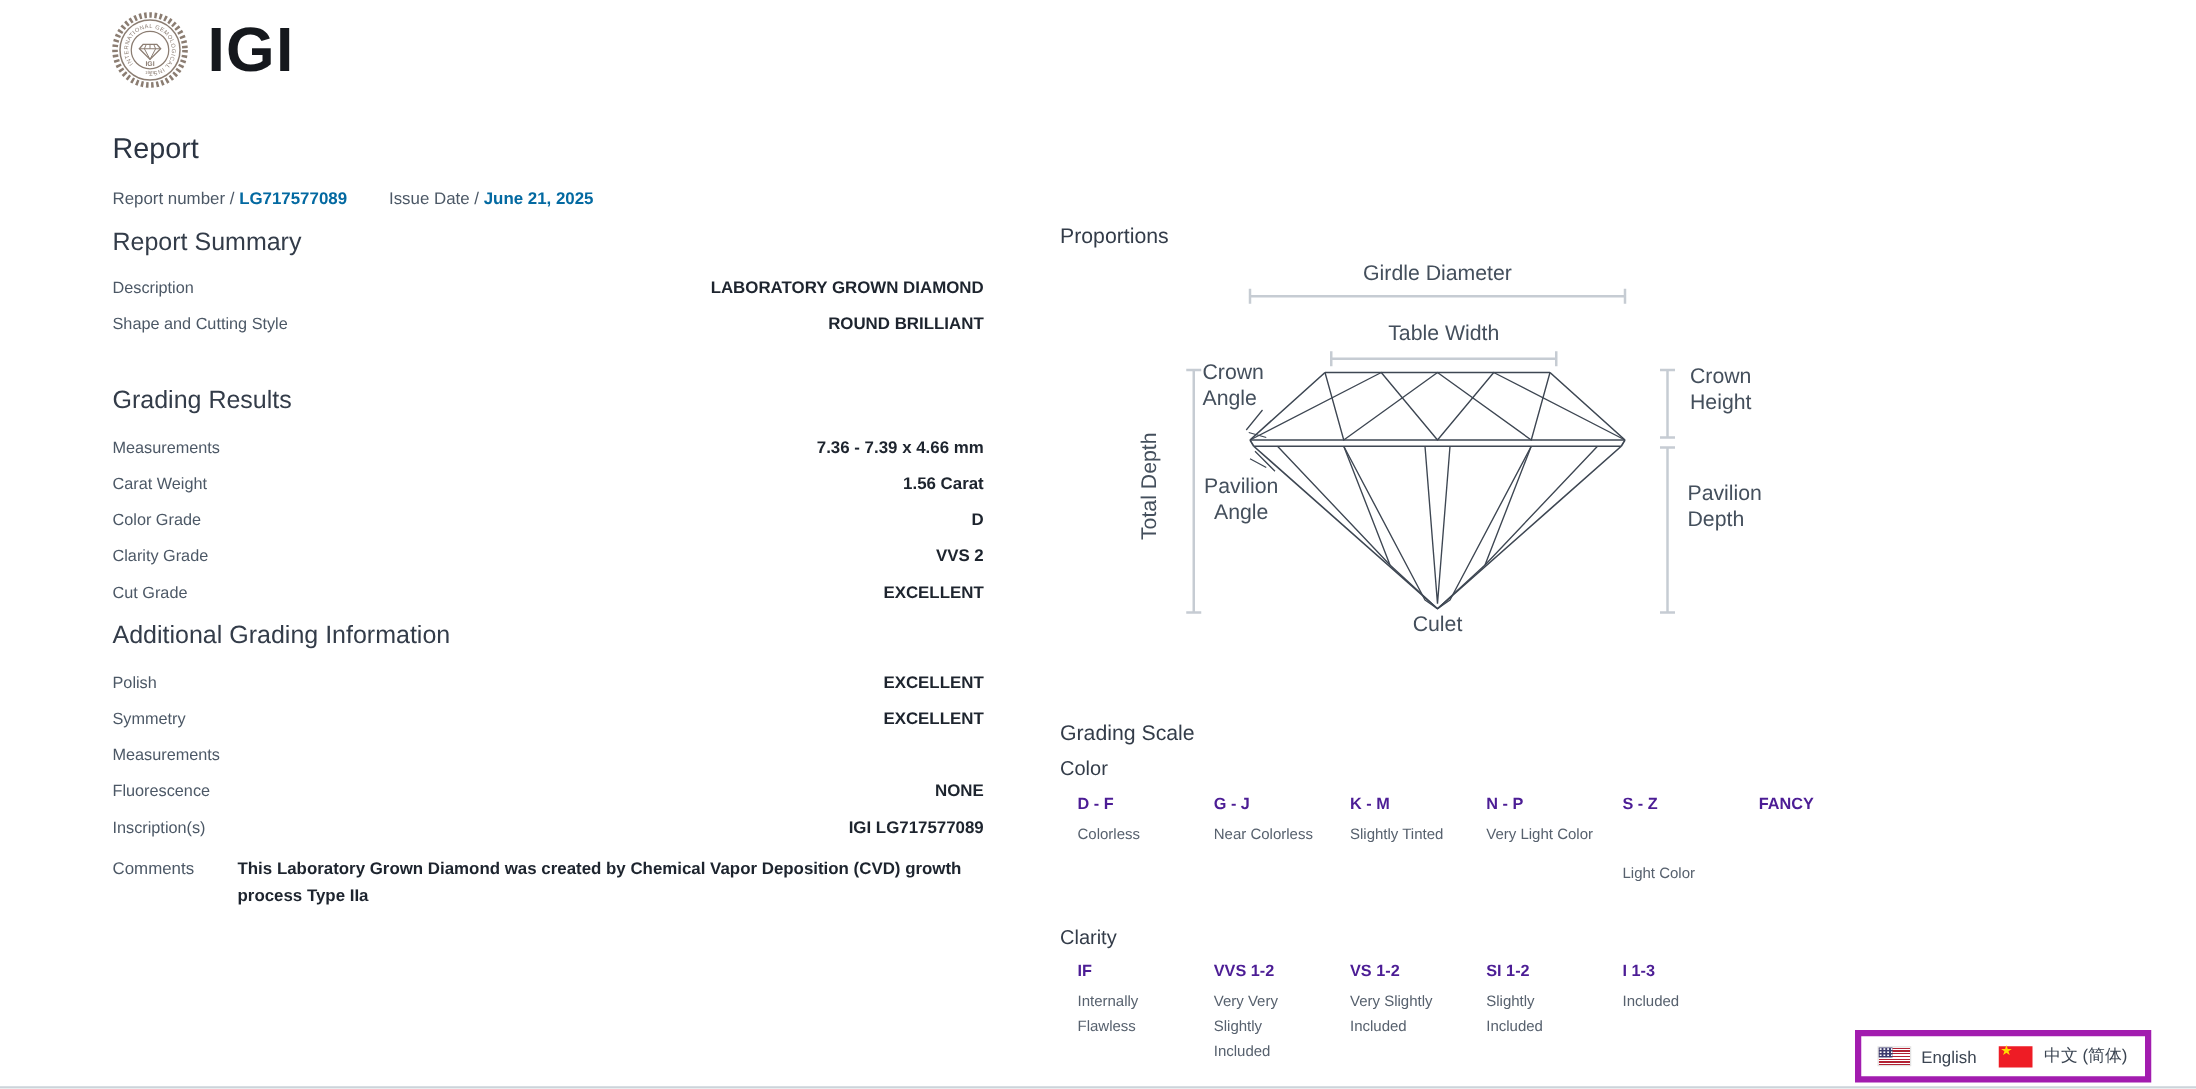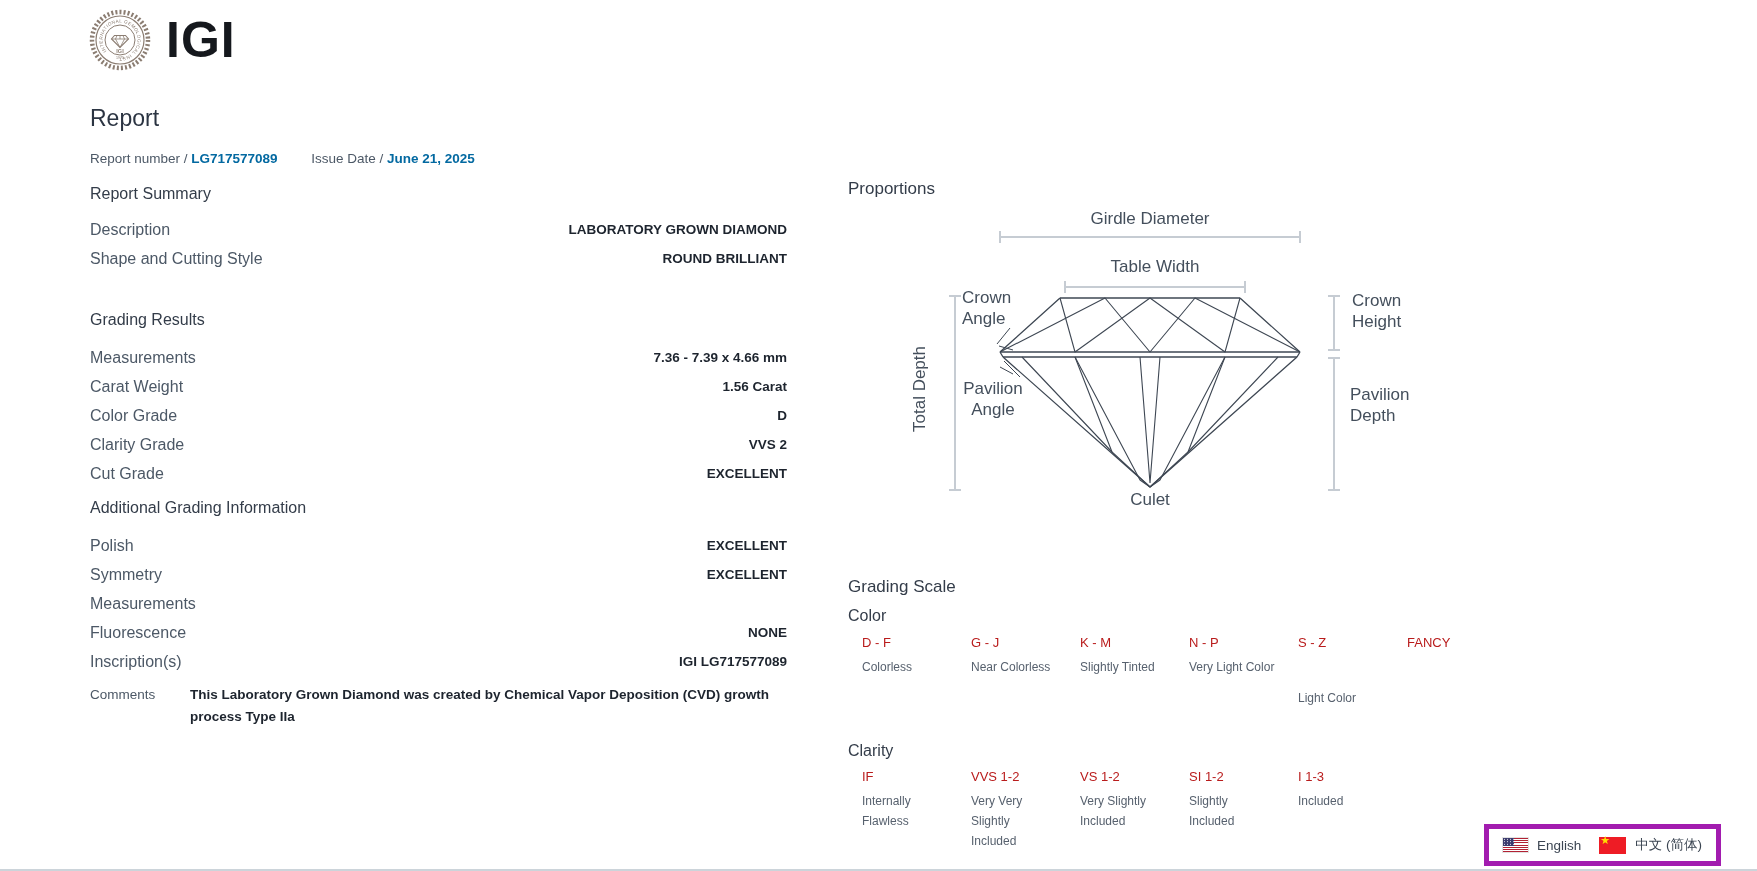--- a/index.html
+++ b/index.html
@@ -7,42 +7,42 @@
         font-family:"Liberation Sans",sans-serif;color:#333c49;}
   
   .brand{position:absolute;left:88px;top:8px;display:flex;align-items:center;gap:14px;}
   .brand .logotext{font-size:50px;font-weight:600;letter-spacing:1px;color:#15181d;line-height:64px;}
   
   .left-col{position:absolute;left:90px;top:104px;width:697px;}
   .h1{font-size:23px;font-weight:500;color:#2b3442;line-height:28px;margin:0 0 16px 0;}
   .meta{font-size:13.5px;color:#4c5866;line-height:21px;}
   .meta b{color:#0369a1;font-weight:700;}
   .meta .gap{display:inline-block;width:26px;}
-  .h2{font-size:16px;font-weight:500;color:#333c49;line-height:22px;margin:0;}
+  .h2{font-size:20px;font-weight:500;color:#333c49;line-height:22px;margin:0;}
   .h2.rs{margin-top:14px;margin-bottom:10px;}
   .h2.gr{margin-top:36px;margin-bottom:12px;}
   .h2.agi{margin-top:9px;margin-bottom:12px;}
   .row{display:flex;justify-content:space-between;align-items:center;height:29px;}
-  .row .lbl{font-size:16px;color:#4c5866;}
+  .row .lbl{font-size:13px;color:#4c5866;}
   .row .val{font-size:13.5px;font-weight:700;color:#1d242e;text-align:left;}
   .comments-row{display:flex;align-items:flex-start;margin-top:8px;}
   .comments-row .lbl{font-size:13.5px;color:#4c5866;width:100px;flex:0 0 100px;padding-top:3px;}
   .comments-row .val{font-size:13.5px;font-weight:700;color:#1d242e;line-height:22px;width:620px;}
   
   .h2-abs{position:absolute;font-size:17px;font-weight:500;color:#333c49;line-height:22px;}
   .diag-label{position:absolute;font-size:17px;color:#444f5c;line-height:21px;}
   .diag-label.center{text-align:center;}
   .rotlabel{position:absolute;left:855px;top:379px;width:130px;text-align:center;
             font-size:17px;color:#444f5c;transform:rotate(-90deg);}
   svg.diagram{position:absolute;left:940px;top:225px;}
   
   .scale-grid{position:absolute;display:grid;}
   .scale-grid.color{left:862px;top:634px;grid-template-columns:repeat(6,109px);}
   .scale-grid.clarity{left:862px;top:768px;grid-template-columns:repeat(5,109px);}
-  .scale-item .grade{font-size:13px;font-weight:400;color:#b91c1c;line-height:18px;}
+  .scale-item .grade{font-size:13px;font-weight:700;color:#4c1d95;line-height:18px;}
   .scale-item .desc{font-size:12px;color:#57616e;line-height:20px;margin-top:5px;max-width:92px;}
   
   .langbar{position:absolute;right:36px;bottom:5px;display:flex;align-items:center;gap:18px;
            border:5px solid #a21caf;background:#fff;padding:7px 14px;}
   .langitem{display:flex;align-items:center;gap:9px;font-size:13.5px;color:#3b4552;cursor:pointer;}
   .flag-us{position:relative;width:25px;height:14px;flex:0 0 25px;
            background:repeating-linear-gradient(180deg,#b22234 0 1.1px,#ffffff 1.1px 2.2px);
            outline:1px solid #e2e2e2;}
   .flag-us i{position:absolute;left:0;top:0;width:11px;height:7.5px;background:#3c3b6e;
            background-image:radial-gradient(circle,#fff 0.5px,transparent 0.6px);background-size:3px 2.5px;}

